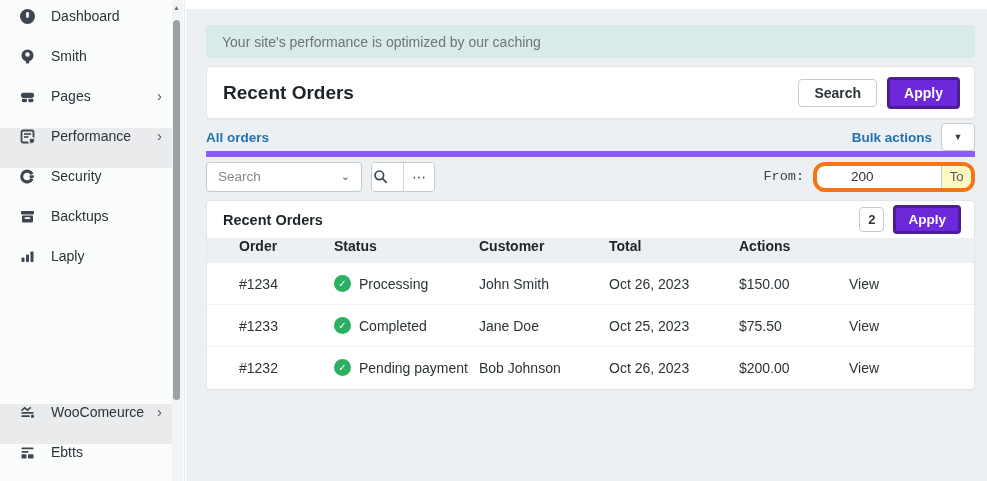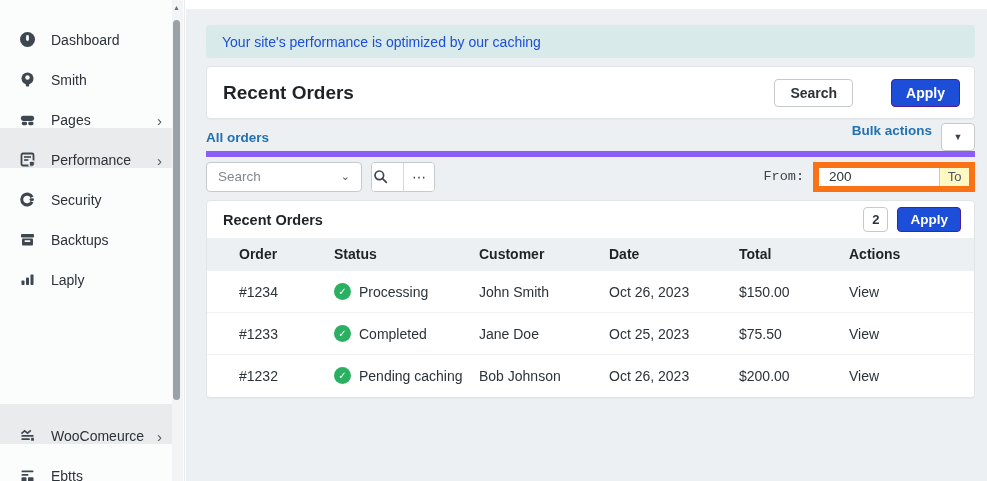--- a/index.html
+++ b/index.html
@@ -14,21 +14,21 @@
 
   
   .sidebar {
     position:absolute; left:0; top:0; width:185px; height:481px;
     background:#fbfcfc;
     border-right:1px solid #e9ebec;
   }
   .side-list-top { position:absolute; top:8px; left:0; right:12px; }
   .side-list-bottom { position:absolute; top:404px; left:0; right:12px; }
   .side-item {
-    display:flex; align-items:flex-end;
+    display:flex; align-items:flex-start;
     height:40px; padding-left:19px;
     font-size:14px; color:#2c3338; cursor:pointer;
   }
   .side-item.active { background:#e9ebed; }
   .s-icon { width:17px; height:17px; margin-right:15px; display:inline-flex; align-items:center; justify-content:center; }
   .s-icon svg { display:block; }
   .chev { margin-left:auto; margin-right:10px; color:#50575e; font-size:15px; line-height:1; }
 
   
   .sb-track { position:absolute; right:1px; top:0; width:11px; height:481px; background:#f3f4f5; }
@@ -36,49 +36,48 @@
   .sb-thumb { position:absolute; right:3px; top:20px; width:7px; height:380px; background:#9aa1a7; border-radius:4px; cursor:grab; }
 
   
   .main { position:absolute; left:186px; top:0; right:0; bottom:0; background:#edf0f2; }
   .top-strip { position:absolute; left:0; top:0; right:0; height:9px; background:#ffffff; }
 
   .banner {
     position:absolute; left:20px; top:25px; width:769px; height:33px;
     background:#d9eaea; border-radius:4px;
     display:flex; align-items:center; padding:16px 16px;
-    font-size:14px; color:#1d4ed8;
+    font-size:14px; color:#737373;
   }
 
   .card {
     position:absolute; left:20px; width:769px;
     background:#ffffff; border:1px solid #e2e4e7; border-radius:4px;
     box-shadow:0 1px 1px rgba(0,0,0,0.03);
-    gap:28px;
   }
   .card-header { top:66px; height:53px; display:flex; align-items:center; padding:0 14px 0 16px; }
   .page-title { flex:1; font-size:19px; font-weight:bold; color:#1d2327; }
 
   .btn { font-family:inherit; font-size:14px; font-weight:bold; border-radius:4px; cursor:pointer; }
   .btn-outline {
     background:#ffffff; border:1px solid #c6cacd; color:#2c3338;
     padding:5px 15px;
   }
   .btn-orange {
-    background:#1d4ed8; border:1px solid #4c1d95; color:#ffffff;
+    background:#6d28d9; border:3px solid #4c1d95; color:#ffffff;
     padding:5px 14px; margin-left:10px;
   }
 
   .filter-row1 {
     position:absolute; left:20px; top:127px; width:769px; height:30px;
     display:flex; align-items:center;
     border-bottom:6px solid #8b5cf6; padding-bottom:4px;
   }
   .link-blue { color:#2271b1; font-weight:bold; font-size:13.5px; cursor:pointer; }
-  .bulk-wrap { margin-left:auto; display:flex; }
+  .bulk-wrap { margin-left:auto; display:flex; align-items:center; }
   .caret-btn {
     margin-left:9px; width:34px; height:28px;
     background:#ffffff; border:1px solid #c6cacd; border-radius:4px;
     display:flex; align-items:center; justify-content:center;
     font-size:9px; color:#3c434a; cursor:pointer;
   }
 
   .filter-row2 { position:absolute; left:20px; top:161px; width:769px; height:31px; display:flex; align-items:center; }
   .search-select {
     width:156px; height:30px; background:#fff; border:1px solid #c6cacd; border-radius:4px;
@@ -91,21 +90,21 @@
     background:#fff; border:1px solid #c6cacd; border-radius:4px; overflow:hidden;
   }
   .icon-group .ig-btn {
     width:31px; display:flex; align-items:center; justify-content:center;
     color:#3c434a; cursor:pointer; background:#fff; border:0; font-size:14px;
   }
   .icon-group .ig-btn + .ig-btn { border-left:1px solid #d6d9db; }
 
   .from-wrap { margin-left:auto; display:flex; align-items:center; }
   .from-label { font-size:13.5px; color:#3c434a; margin-right:9px;font-family:Liberation Mono, monospace; }
-  .from-box { width:162px; height:30px; background:#fff; border:6px solid #f97316; border-radius:0; display:flex; overflow:hidden; }
+  .from-box { width:162px; height:30px; background:#fff; border:4px solid #f97316; border-radius:12px; display:flex; overflow:hidden;padding-left:24px; }
   .from-box input {
     flex:1; min-width:0; border:0; outline:none; background:transparent;
     font-family:inherit; font-size:13.5px; color:#2c3338; padding:0 10px;
   }
   .to-suffix {
     width:30px; border-left:1px solid #c6cacd; background:#fef9c3;
     display:flex; align-items:center; justify-content:center;
     font-size:13px; color:#50575e; cursor:pointer;
   }
 
@@ -114,21 +113,21 @@
   .sub-title { flex:1; font-size:14.5px; font-weight:bold; color:#1d2327; }
   .badge {
     min-width:25px; height:25px; background:#fff; border:1px solid #c6cacd; border-radius:4px;
     display:flex; align-items:center; justify-content:center;
     font-size:13px; font-weight:bold; color:#2c3338;
   }
   .btn-orange.sm { padding:4px 12px; margin-left:9px; font-size:13.5px; }
 
   .t-head {
     display:grid; grid-template-columns:95px 145px 130px 130px 110px 1fr;
-    background:#edf0f2; padding:8px 16px 9px 32px;
+    background:#edf0f2; padding:0 16px 9px 32px;
     font-size:14px; font-weight:bold; color:#1d2327;
   }
   .t-row {
     display:grid; grid-template-columns:95px 145px 130px 130px 110px 1fr;
     align-items:center; padding:12px 16px 12px 32px;
     font-size:14px; color:#2c3338;
     border-bottom:1px solid #f0f2f3; background:#fff;
   }
   .t-row:last-child { border-bottom:0; }
   .status-cell { display:flex; align-items:center; }
@@ -301,21 +300,20 @@
   <section class="card card-table">
     <div class="subheader">
       <span class="sub-title">Recent Orders</span>
       <span class="badge">2</span>
       <button class="btn btn-orange sm">Apply</button>
     </div>
     <div class="t-head">
         <span>Order</span>
         <span>Status</span>
         <span>Customer</span>
-        <span>Date</span>
         <span>Total</span>
         <span>Actions</span>
       </div>
     <div>
         <div class="t-row">
           <span>#1234</span>
           <span class="status-cell">
             <span class="check">✓</span>
             <span>Processing</span>
           </span>
@@ -332,21 +330,21 @@
           </span>
           <span>Jane Doe</span>
           <span>Oct 25, 2023</span>
           <span>$75.50</span>
           <span class="view-link">View</span>
         </div>
         <div class="t-row">
           <span>#1232</span>
           <span class="status-cell">
             <span class="check">✓</span>
-            <span>Pending caching</span>
+            <span>Pending payment</span>
           </span>
           <span>Bob Johnson</span>
           <span>Oct 26, 2023</span>
           <span>$200.00</span>
           <span class="view-link">View</span>
         </div>
       </div>
   </section>
 </main>
 

